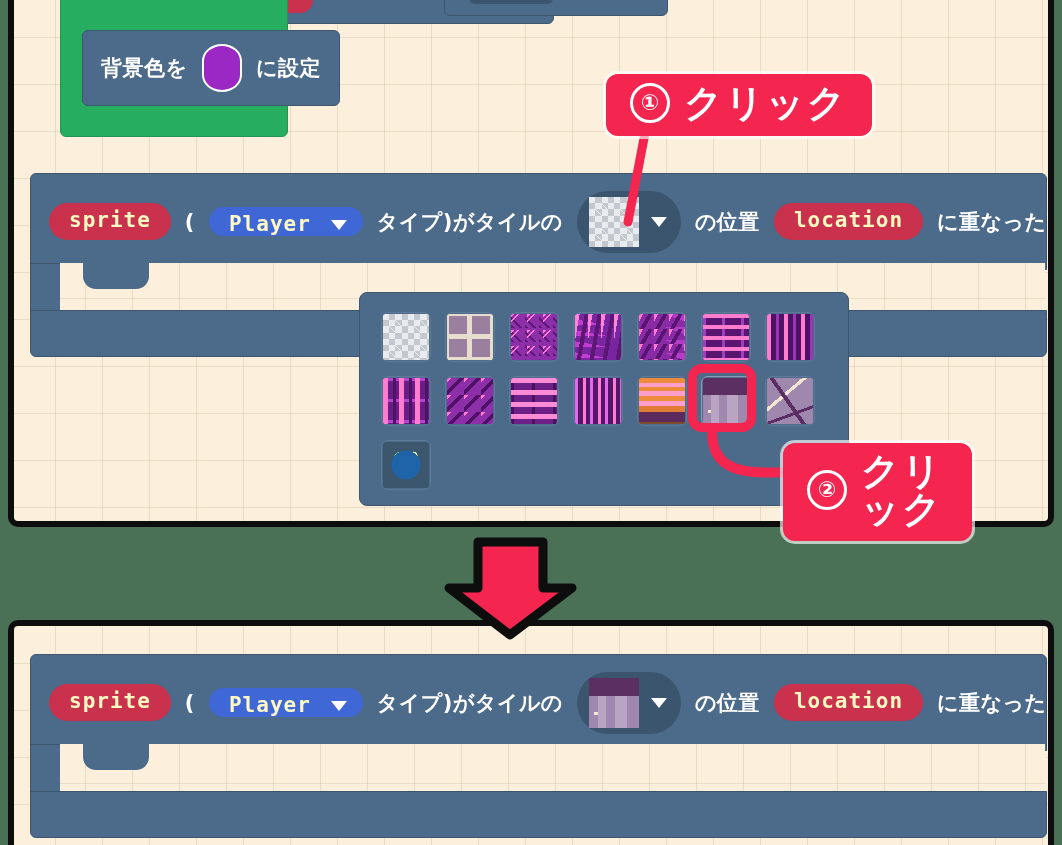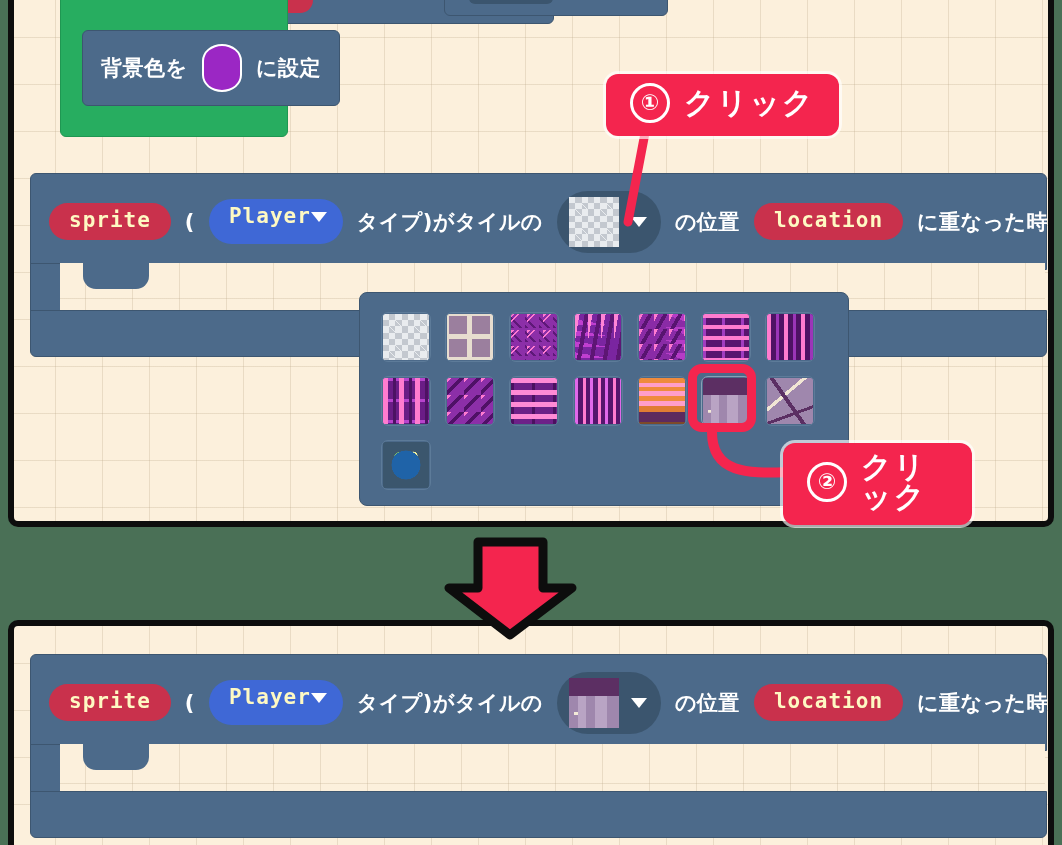--- a/index.html
+++ b/index.html
@@ -69,22 +69,22 @@
   .pill-red{
     background:#c9314c;
     border-radius:999px;
     padding:7px 20px 9px;
     display:inline-flex;align-items:center;
     line-height:1;
   }
   .pill-blue{
     background:#3f68d6;
     border-radius:999px;
-    padding:7px 16px 17px 20px;
-    display:inline-flex;align-items:center;gap:0;
+    padding:7px 16px 1px 20px;
+    display:inline-flex;align-items:center;gap:20px;
     line-height:1;
   }
   .caret{
     width:0;height:0;
     border-left:8px solid transparent;
     border-right:8px solid transparent;
     border-top:10px solid #ffffff;
     display:inline-block;
   }
   .tile-field{
@@ -257,21 +257,21 @@
   .callout .num{
     width:34px;height:34px;border-radius:50%;
     border:3px solid #fff;color:#fff;
     font-size:22px;font-weight:bold;
     display:flex;align-items:center;justify-content:center;
     font-family:"DejaVu Sans", sans-serif;
     line-height:1;
     flex:0 0 auto;
   }
   .callout .txt{
-    color:#ffffff;font-size:30px;font-weight:bold;
+    color:#ffffff;font-size:38px;font-weight:bold;
     font-family:"DejaVu Sans", sans-serif;
     letter-spacing:2px;line-height:1;
   }
   .hl-box{
     position:absolute;
     border:9px solid #f4254e;
     border-radius:14px;
     box-sizing:border-box;
     pointer-events:none;
   }

